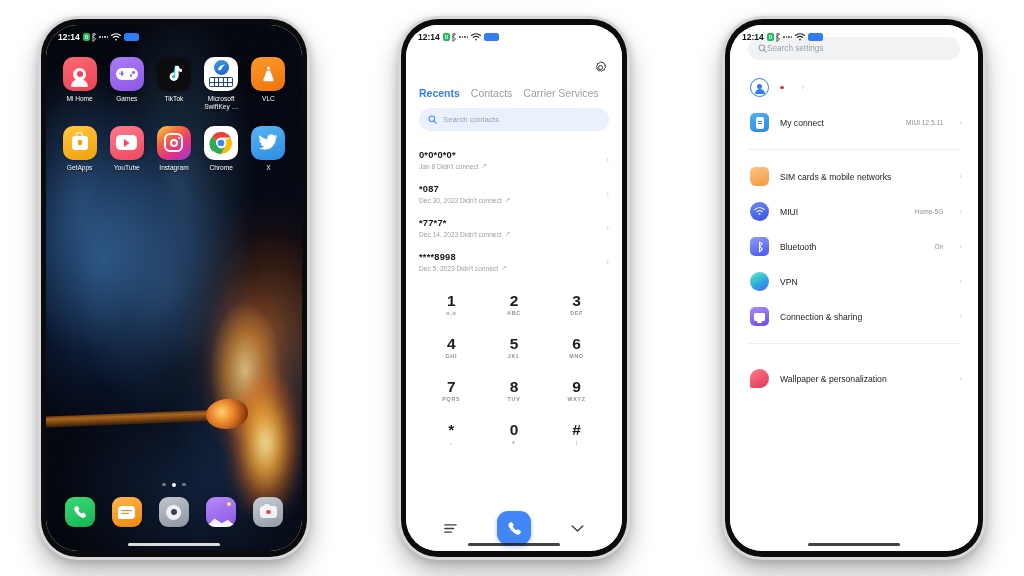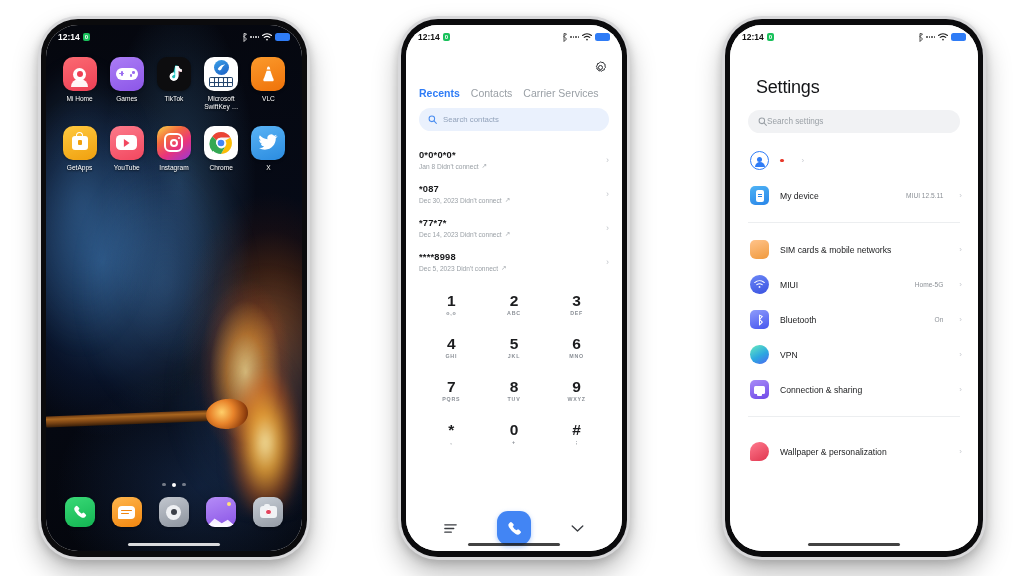--- a/index.html
+++ b/index.html
@@ -34,21 +34,20 @@
   }
   #phone-home   { left:38px;  top:16px;  width:272px; height:544px; }
   #phone-dialer { left:398px; top:16px;  width:232px; height:544px; }
   #phone-settings{left:722px; top:16px;  width:264px; height:544px; }
 
   
   .statusbar {
     position:absolute; top:0; left:0; right:0;
     height:24px;
     display:flex; align-items:center;
-    justify-content:space-between;
     padding:0 12px;
     font-size:8.5px; font-weight:bold;
     z-index:20;
   }
   .sb-left { display:flex; align-items:center; gap:3px; }
   .sb-right { display:flex; align-items:center; gap:3px; }
   .batt-badge {
     background:#19c15b; color:#fff;
     font-size:6px; font-weight:bold;
     border-radius:2px; padding:1px 2px;
@@ -602,21 +601,20 @@
             <svg width="10" height="8" viewBox="0 0 20 15">
                 <path d="M1 4.5A14 14 0 0 1 19 4.5" fill="none" stroke="#222" stroke-width="2.1" stroke-linecap="round"></path>
                 <path d="M4.5 8.3A9 9 0 0 1 15.5 8.3" fill="none" stroke="#222" stroke-width="2.1" stroke-linecap="round"></path>
                 <circle cx="10" cy="12.6" r="1.7" fill="#222"></circle>
               </svg>
             <span class="batt-pill"></span>
           </div>
         </div>
 
         <div class="settings">
-          <div class="set-title">Settings</div>
 
           <div class="set-search">
             <svg width="9" height="9" viewBox="0 0 14 14">
                 <circle cx="6" cy="6" r="4.3" fill="none" stroke="#9aa0a6" stroke-width="1.6"></circle>
                 <path d="M9.3 9.3L13 13" stroke="#9aa0a6" stroke-width="1.6" stroke-linecap="round"></path>
               </svg>
             <span class="set-search-ph">Search settings</span>
           </div>
 
           <div style="height:10px;"></div>
@@ -631,21 +629,21 @@
           </div>
 
           <div class="set-row">
             <div class="set-icon" style="background:linear-gradient(160deg,#4eb3f5,#2a86e8);display:flex;align-items:center;justify-content:center;">
               <div style="width:8px;height:12px;border-radius:2px;background:#fff;display:flex;flex-direction:column;align-items:center;justify-content:center;gap:1.2px;">
                 <i style="width:4px;height:1px;background:#2a86e8;display:block;"></i>
                 <i style="width:4px;height:1px;background:#2a86e8;display:block;"></i>
               </div>
             </div>
             <div class="set-txt">
-              <div class="set-label">My device</div>
+              <div class="set-label">My connect</div>
             </div>
             <span class="set-val">MIUI 12.5.11</span>
             <span class="set-chev">›</span>
           </div>
 
           <div class="set-div"></div>
 
           <div class="set-row">
             <div class="set-icon" style="background:linear-gradient(160deg,#ffc38a,#f09a3e);border-radius:5px 5px 6px 6px;"></div>
             <div class="set-txt">

